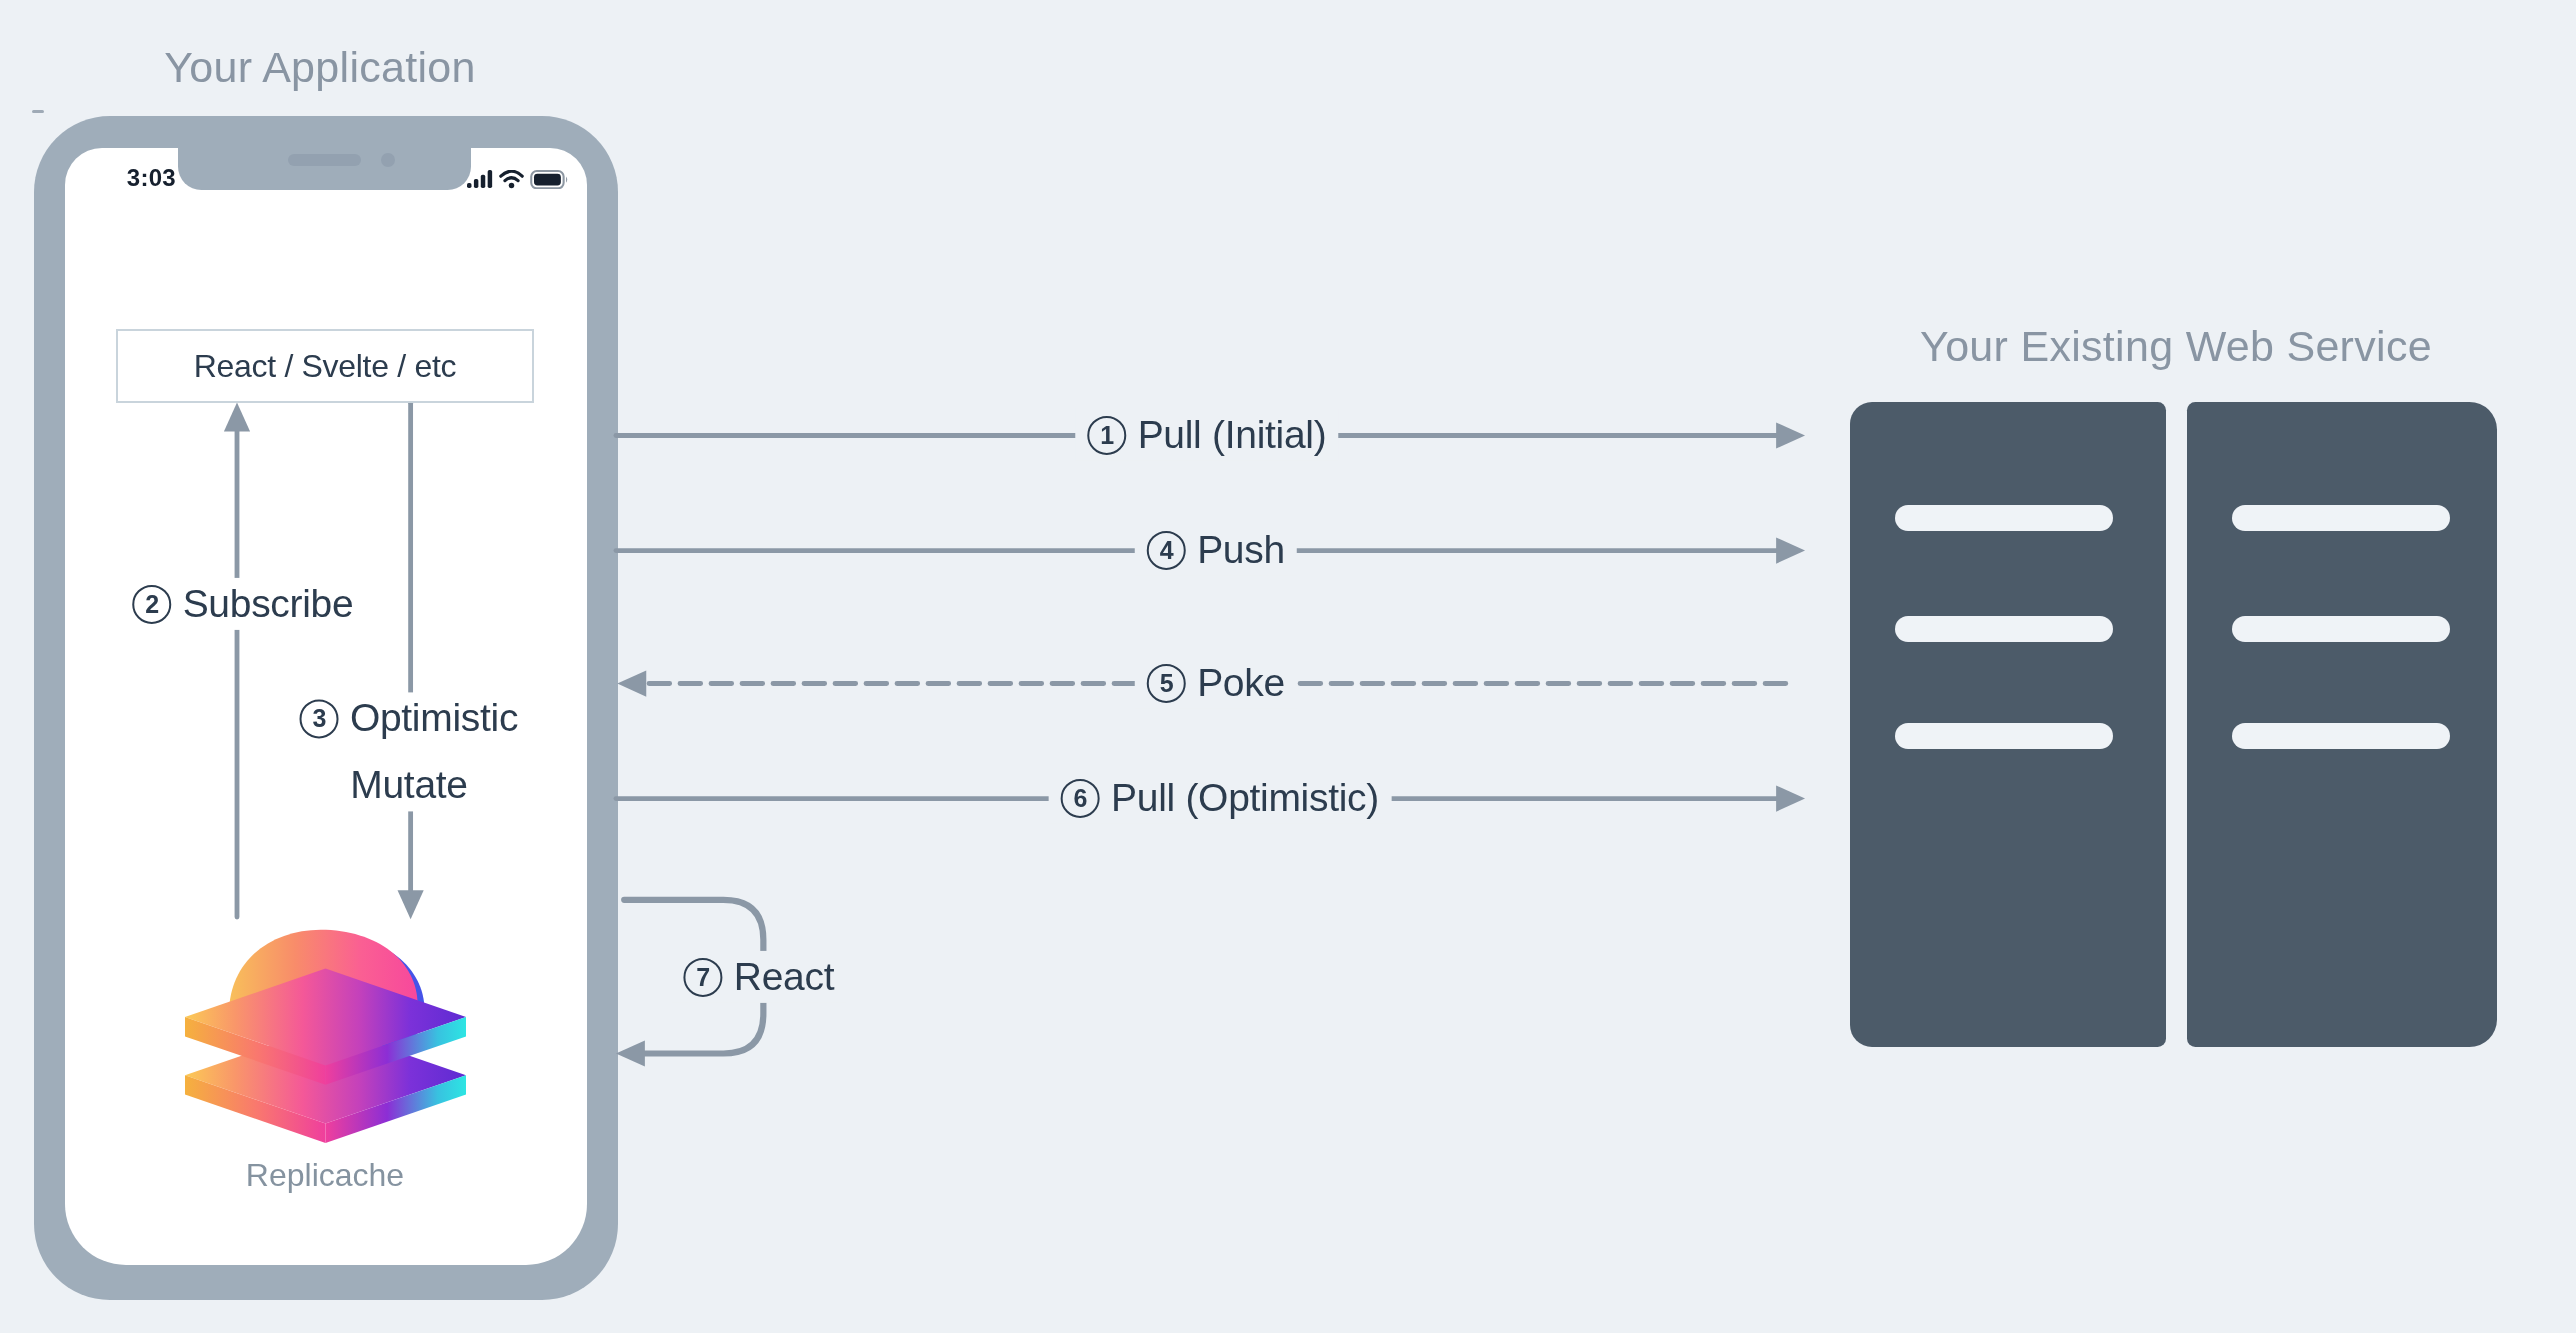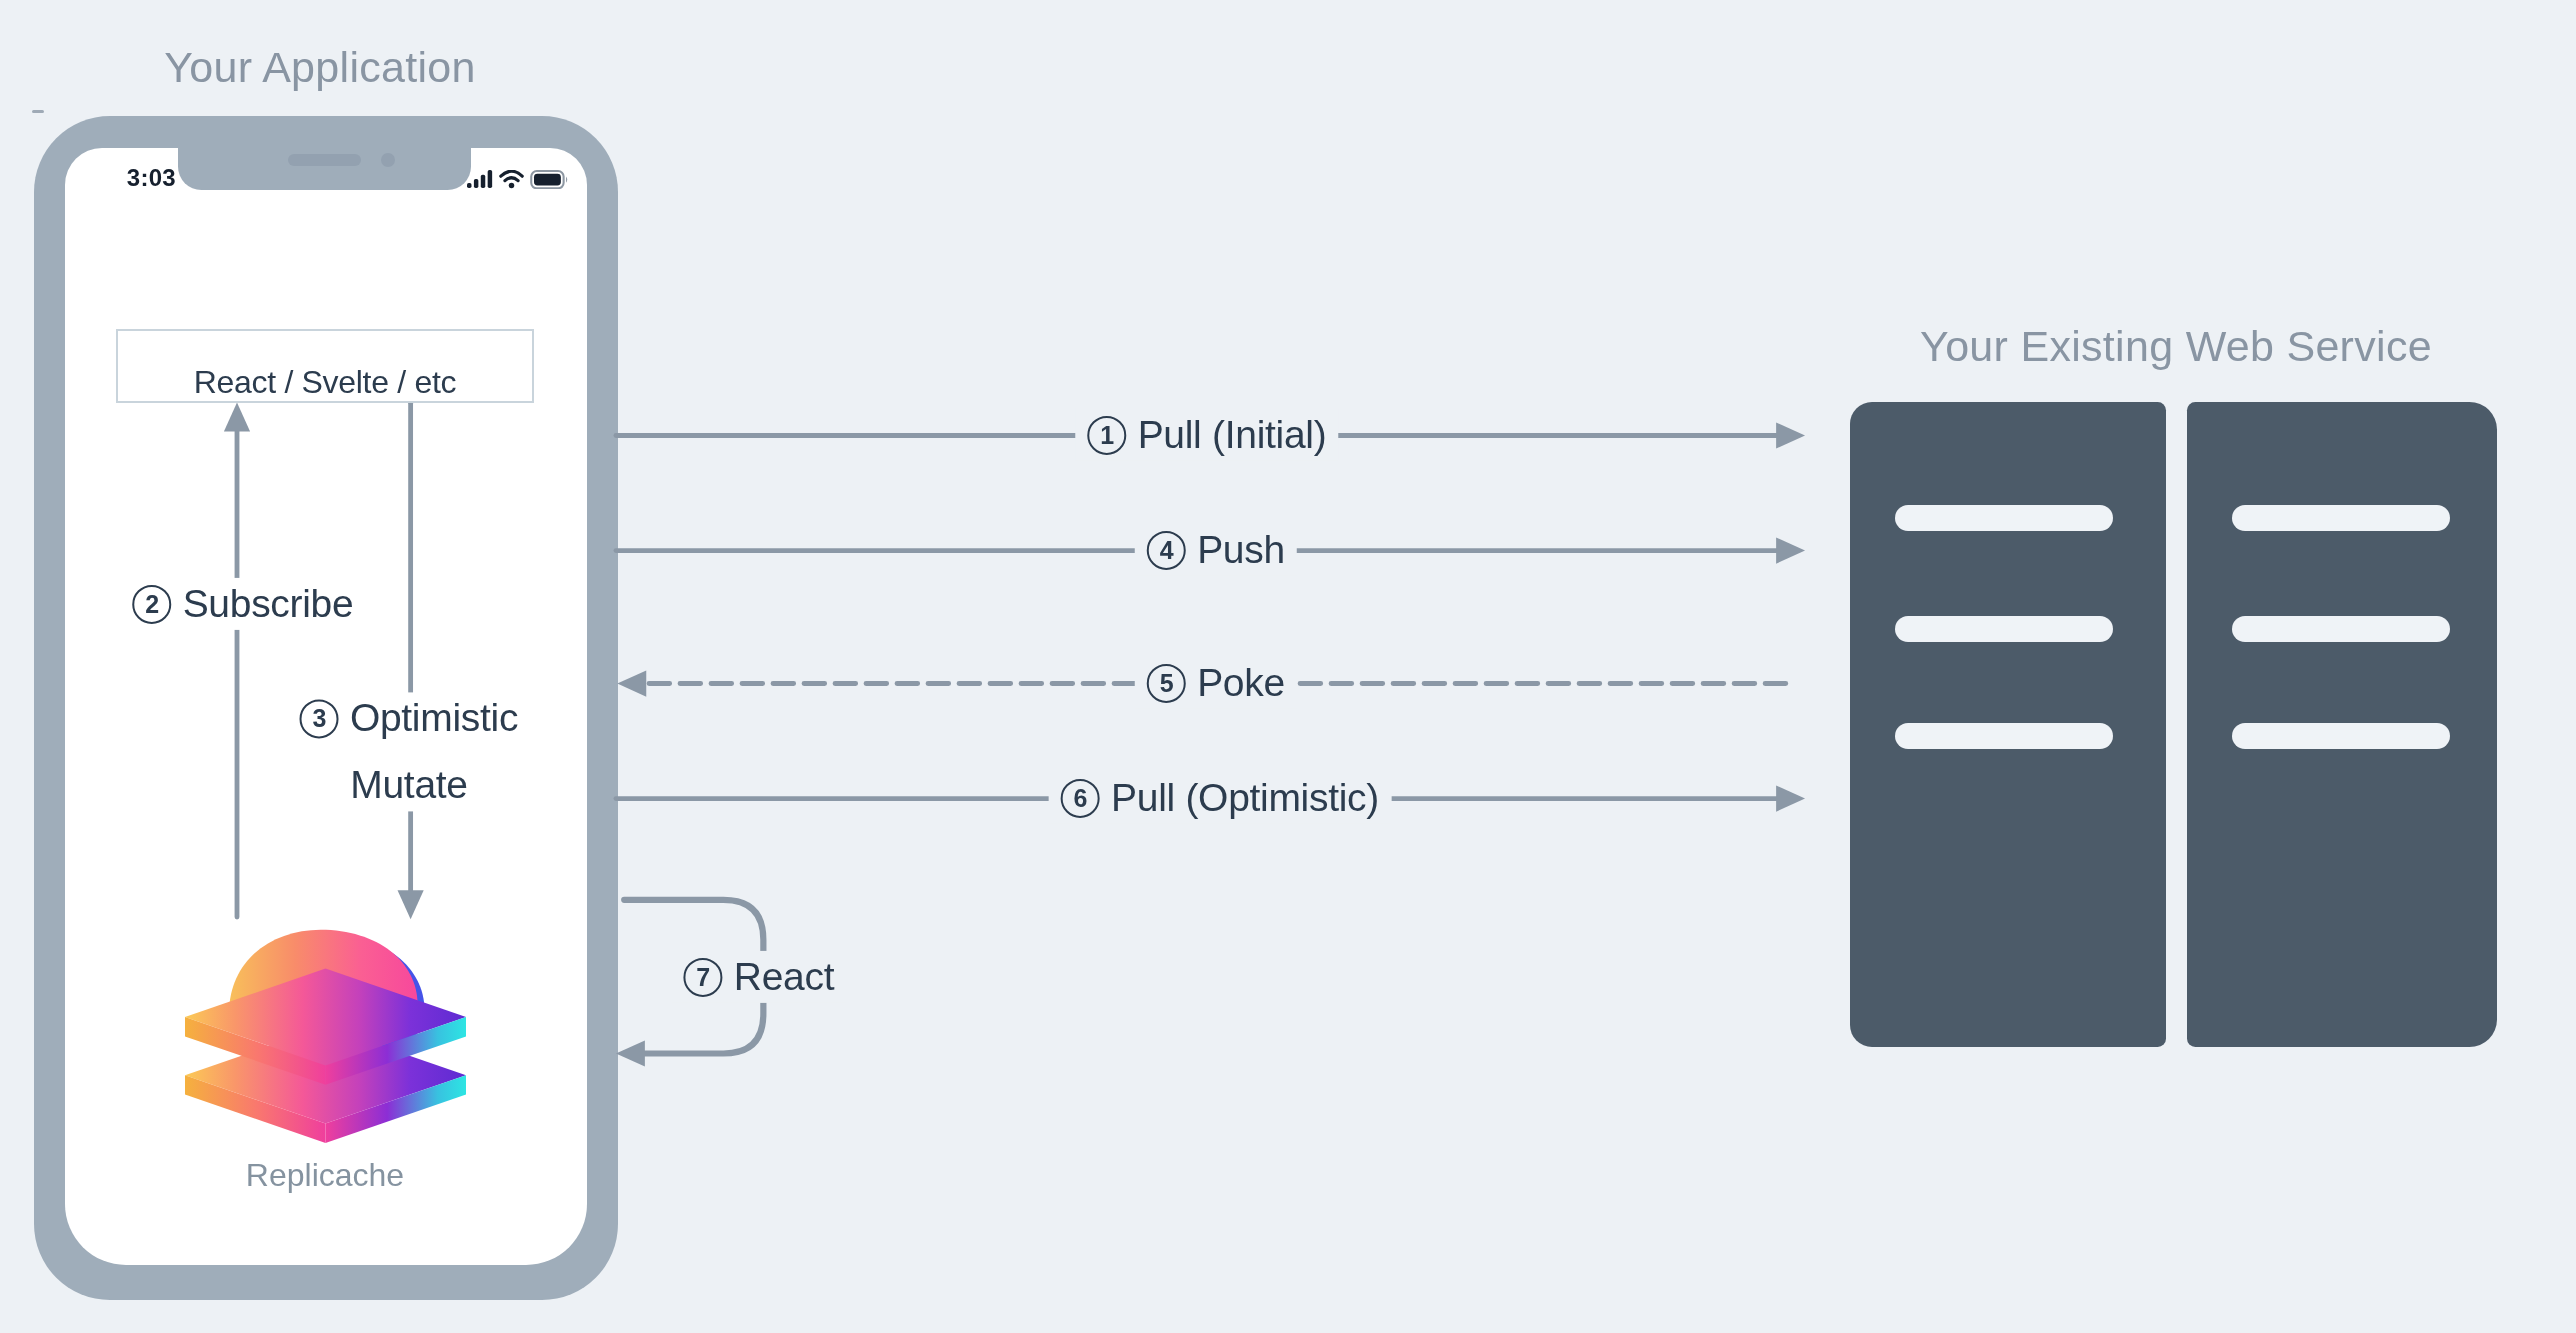--- a/index.html
+++ b/index.html
@@ -17,21 +17,21 @@
   
   .phone{position:absolute;left:34px;top:116px;width:584px;height:1184px;border-radius:76px;background:#9fadba;}
   .screen{position:absolute;left:65px;top:148px;width:522px;height:1117px;background:#ffffff;border-radius:37px 37px 61px 61px;}
   .notch{position:absolute;left:178px;top:148px;width:293px;height:42px;background:#9fadba;border-radius:0 0 23.4px 23.4px;}
   .speaker{position:absolute;left:110px;top:6.2px;width:73px;height:11.7px;border-radius:6.2px;background:#93a1b0;}
   .camera{position:absolute;left:203px;top:4.8px;width:13.8px;height:13.8px;border-radius:50%;background:#93a1b0;}
   .status-time{position:absolute;left:93px;top:164px;width:83px;text-align:right;font-size:24px;font-weight:700;color:#16202e;letter-spacing:0.3px;}
   .status-icons{position:absolute;left:467px;top:170px;display:flex;align-items:center;gap:6.2px;}
 
   
-  .react-box{position:absolute;left:116px;top:329px;width:418px;height:74px;background:#ffffff;border:2.1px solid #c9d4dc;box-sizing:border-box;display:flex;align-items:flex-end;justify-content:center;z-index:6;}
+  .react-box{position:absolute;left:116px;top:329px;width:418px;height:74px;background:#ffffff;border:2.1px solid #c9d4dc;box-sizing:border-box;display:flex;align-items:center;justify-content:center;z-index:6;}
   .react-box span{font-size:32px;font-weight:500;color:#2c3c4e;letter-spacing:-0.3px;}
 
   
   .logo{position:absolute;left:185px;top:927px;width:281px;height:216px;z-index:4;}
   .logo-label{position:absolute;left:186px;top:1149px;width:278px;text-align:center;font-size:32px;font-weight:500;color:#8593a0;z-index:4;margin-top:8px;}
 
   
   svg.lines{position:absolute;left:0;top:0;z-index:5;pointer-events:none;}
 
   

